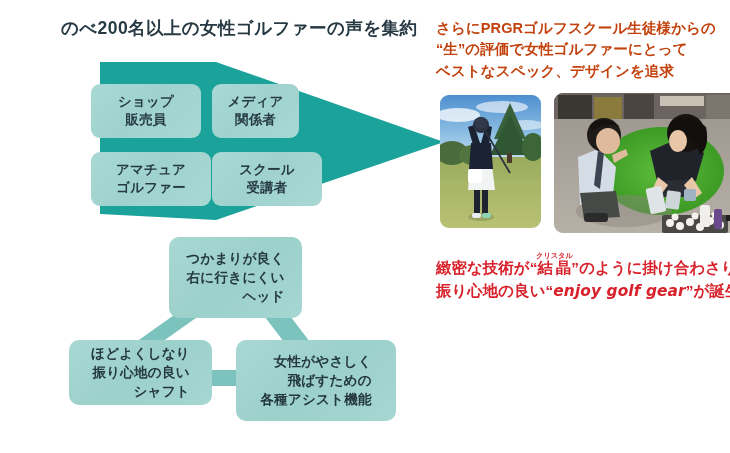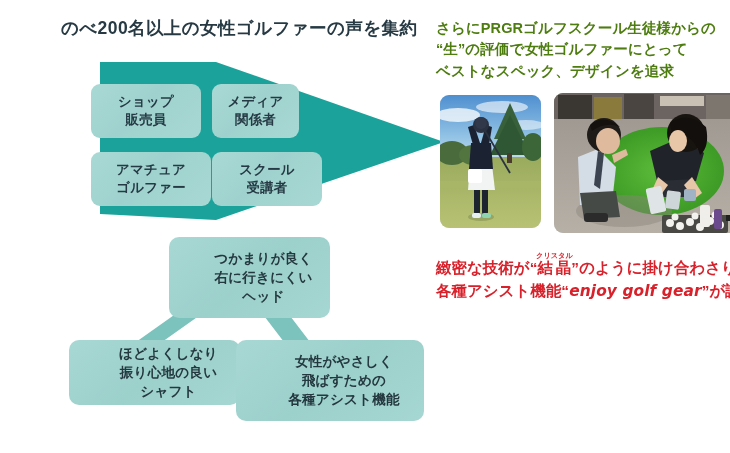--- a/index.html
+++ b/index.html
@@ -33,21 +33,21 @@
     white-space: nowrap;
   }
 
   .headline-right {
     position: absolute;
     left: 392px;
     top: 18px;
     font-size: 14.5px;
     font-weight: 700;
     line-height: 1.48;
-    color: #4d7c0f;
+    color: #c2410c;
     letter-spacing: 0.1px;
   }
   .headline-right div { white-space: nowrap; }
 
   .tagline {
     position: absolute;
     left: 392px;
     top: 252px;
     font-size: 15.4px;
     font-weight: 700;
@@ -114,26 +114,25 @@
   
   .fbox {
     position: absolute;
     border-radius: 10px;
     background: #a2d4d0;
     background-image: linear-gradient(140deg, #a8d8d4 0%, #9cd0cb 50%, #a6d7d2 100%);
     color: #24383f;
     font-size: 13.6px;
     font-weight: 700;
     line-height: 1.42;
-    text-align: center;
+    text-align: right;
     display: flex;
     align-items: center;
     justify-content: center;
     letter-spacing: 0.2px;
-    padding-left: 28px;
   }
   #fbox-head   { left: 125px; top: 237px; width: 133px; height: 81px; }
   #fbox-shaft  { left: 25px;  top: 340px; width: 143px; height: 65px; }
   #fbox-assist { left: 192px; top: 340px; width: 160px; height: 81px; }
 
   .connectors {
     position: absolute;
     left: 0;
     top: 230px;
     width: 380px;
@@ -304,21 +303,21 @@
       <rect x="146" y="112" width="10" height="22" rx="2" fill="#efeeea"></rect>
       <rect x="160" y="116" width="8" height="20" rx="2" fill="#6a4a8c"></rect>
 
       <path d="M178 108 L202 104 L202 136 L180 136 Z" fill="#c8252c"></path>
       <rect x="172" y="122" width="30" height="6" fill="#1f1f1f"></rect>
     </svg>
   </div>
 
   <div class="tagline">
     <div class="line"><span>緻密な技術が“</span><ruby><span>結晶</span><rt>クリスタル</rt></ruby><span>”のように掛け合わさり</span></div>
-    <div class="line"><span>各種アシスト機能“</span><span class="latin">enjoy golf gear</span><span>”が誕生</span></div>
+    <div class="line"><span>振り心地の良い“</span><span class="latin">enjoy golf gear</span><span>”が誕生</span></div>
   </div>
 
   <svg class="connectors" viewBox="0 0 380 200">
 
     <polygon points="140,78 166,78 118,112 92,112" fill="#7cc2bd"></polygon>
 
     <polygon points="214,78 240,78 266,112 240,112" fill="#7cc2bd"></polygon>
 
     <rect x="162" y="140" width="36" height="16" fill="#7cc2bd"></rect>
   </svg>

